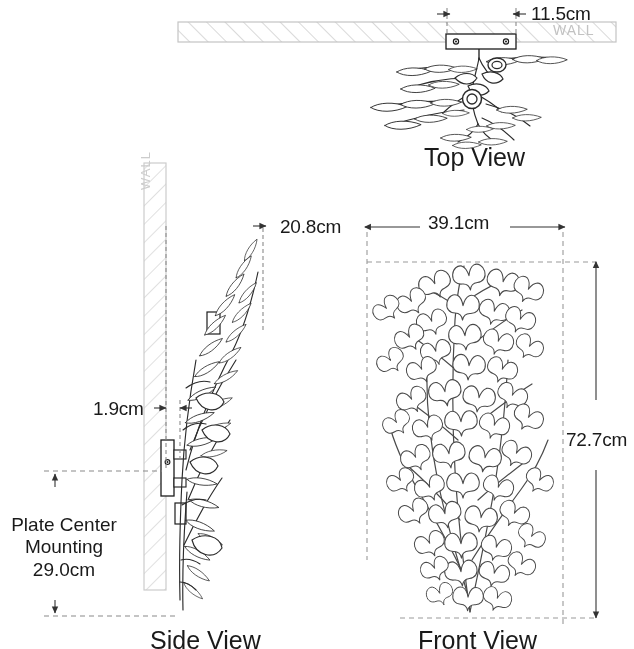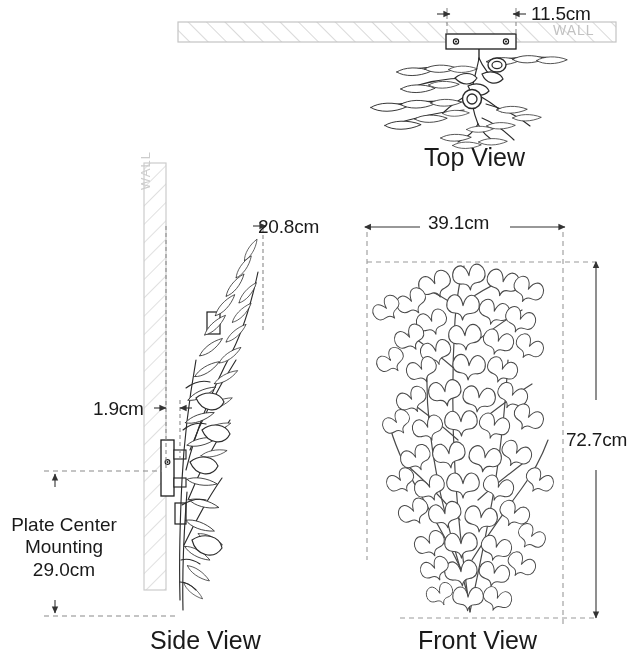--- a/index.html
+++ b/index.html
@@ -344,21 +344,21 @@
     </g>
   </svg>
 
   <div class="dimtext" style="left:553px; top:22px; font-size:14px; color:#c2c2c2; letter-spacing:1px;">WALL</div>
 
   <div class="dimtext" style="left:138px; top:190px; font-size:13px; color:#cccccc; letter-spacing:1px;
               transform:rotate(-90deg); transform-origin:left top;">WALL</div>
 
   <div class="dimtext" style="left:531px; top:3px;">11.5cm</div>
 
-  <div class="dimtext" style="left:258px; top:216px;">20.8cm</div>
+  <div class="dimtext" style="left:280px; top:216px;">20.8cm</div>
 
   <div class="dimtext" style="left:93px; top:398px;">1.9cm</div>
 
   <div class="dimtext" style="left:428px; top:212px;text-align:center;">39.1cm</div>
 
   <div class="dimtext" style="left:566px; top:429px;">72.7cm</div>
 
   <div class="mount-block" style="left:0px; top:514px; width:128px;">
     <div>Plate Center</div>
     <div>Mounting</div>

